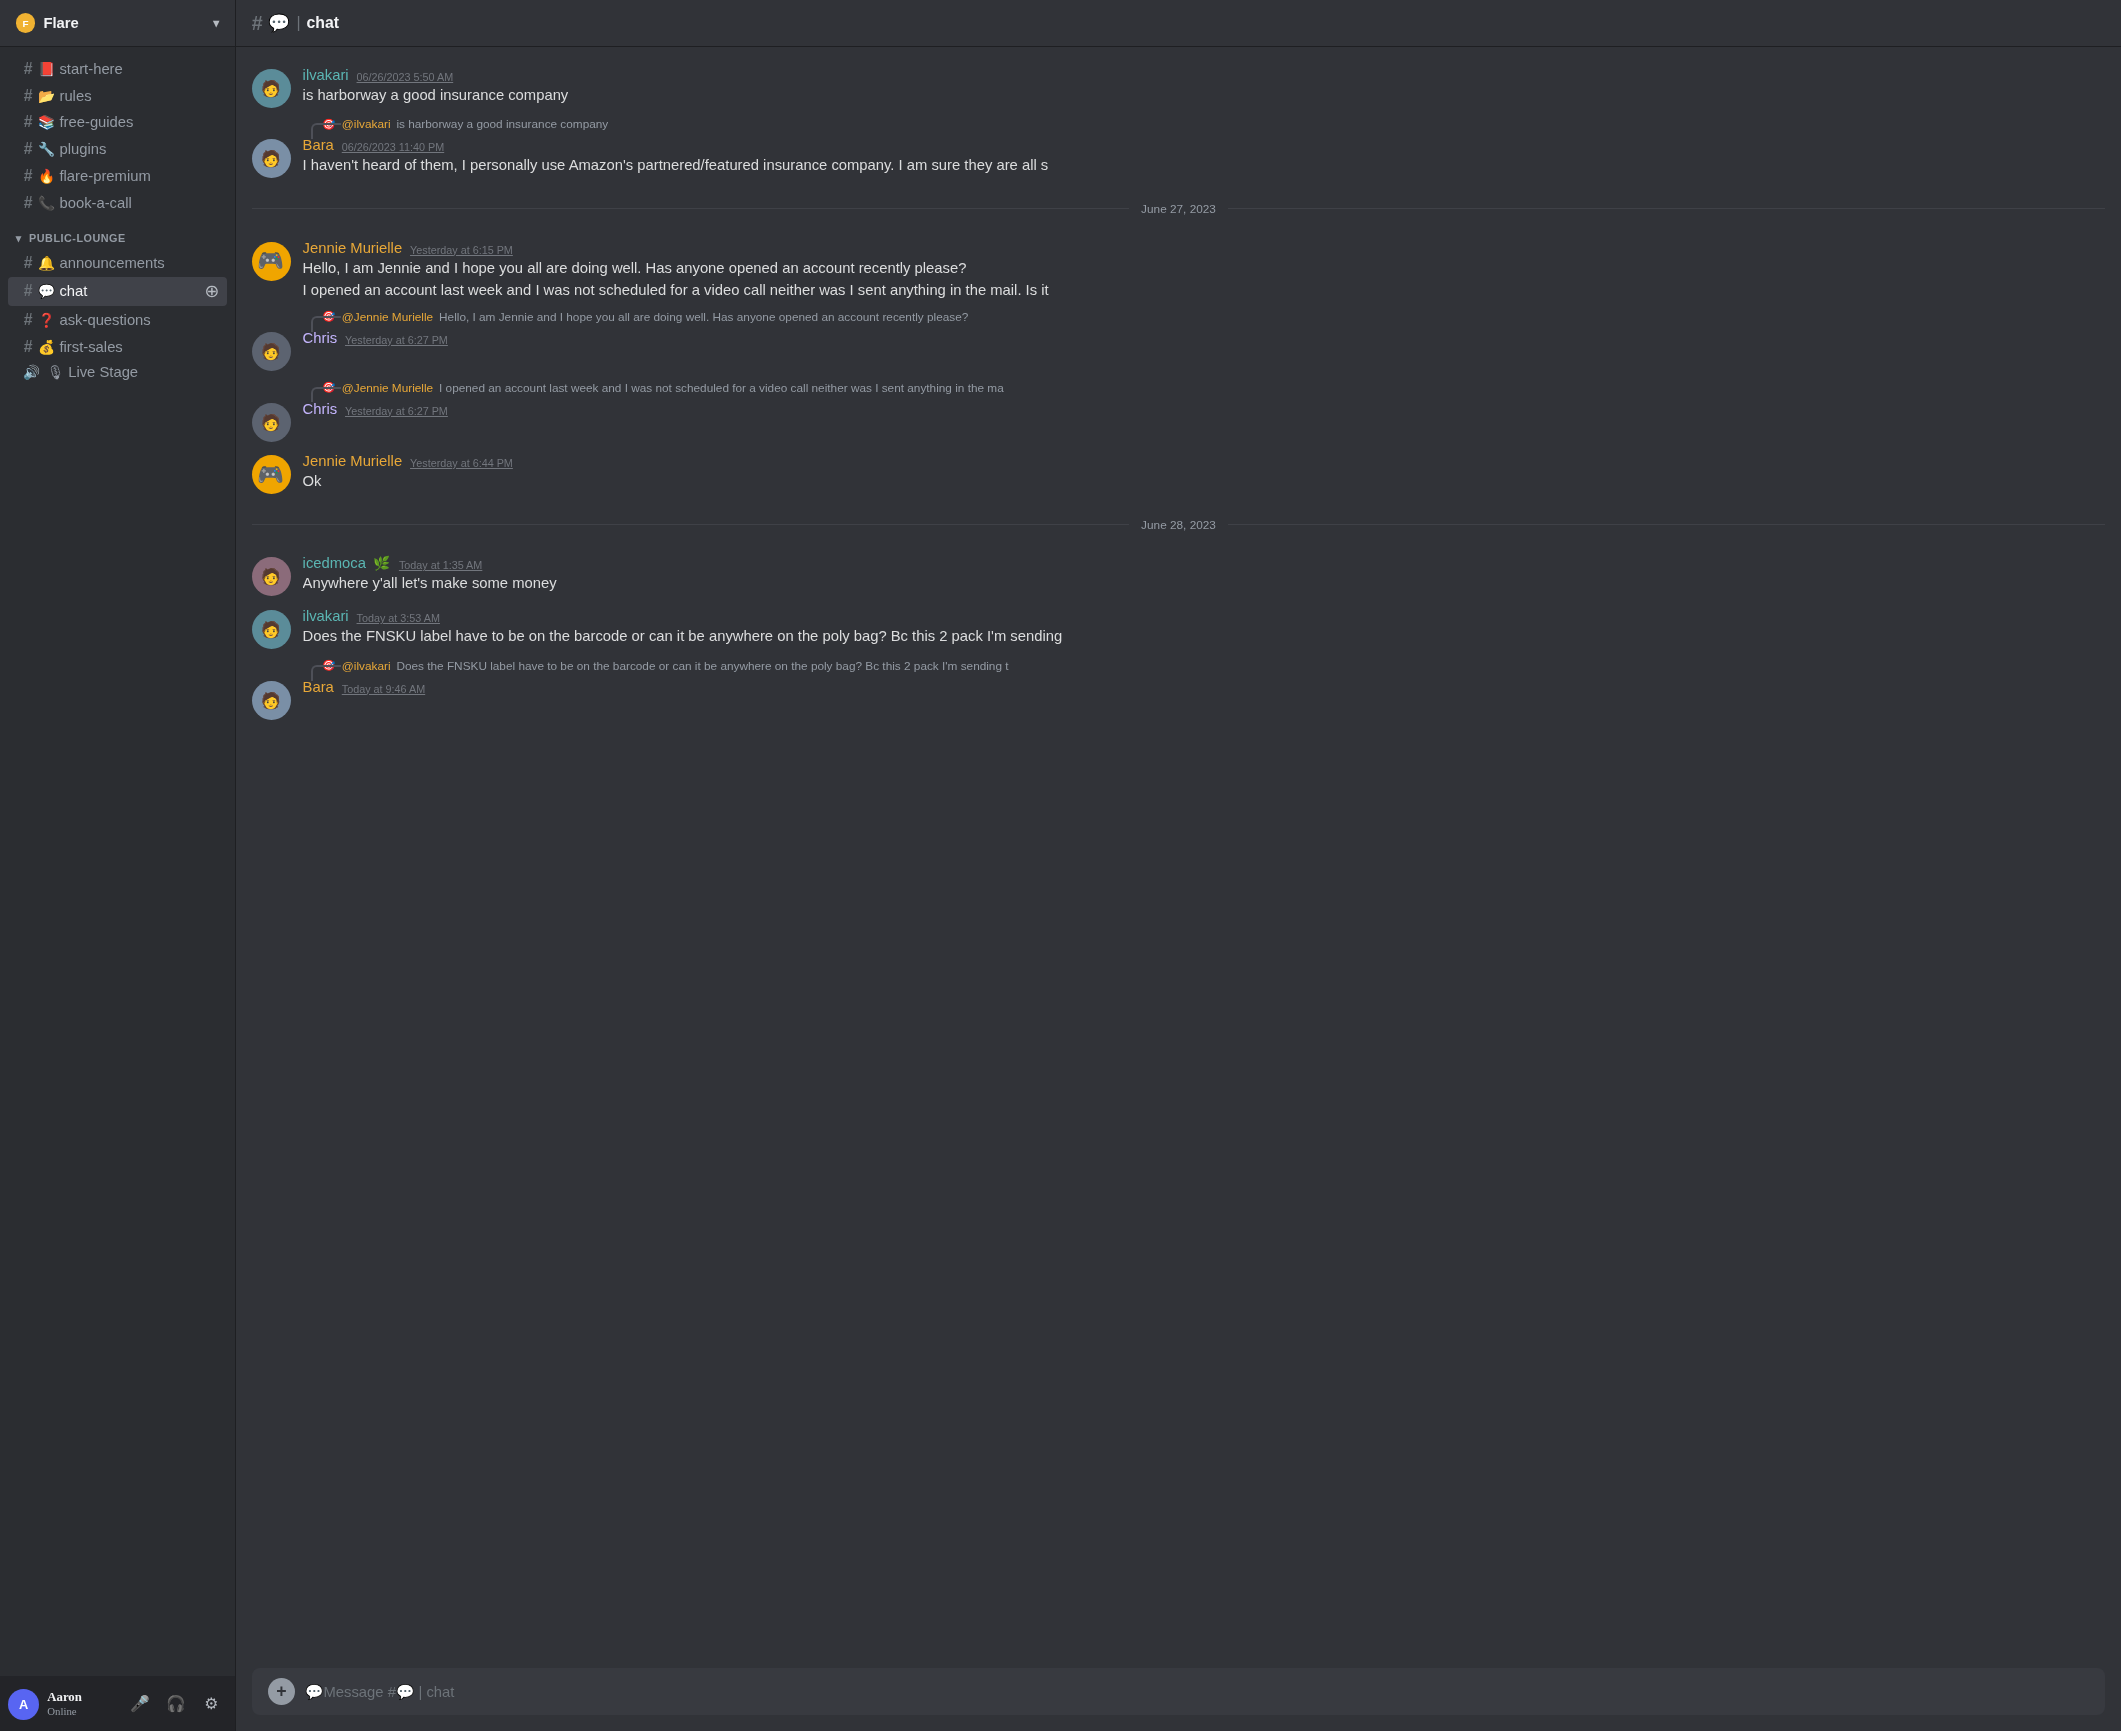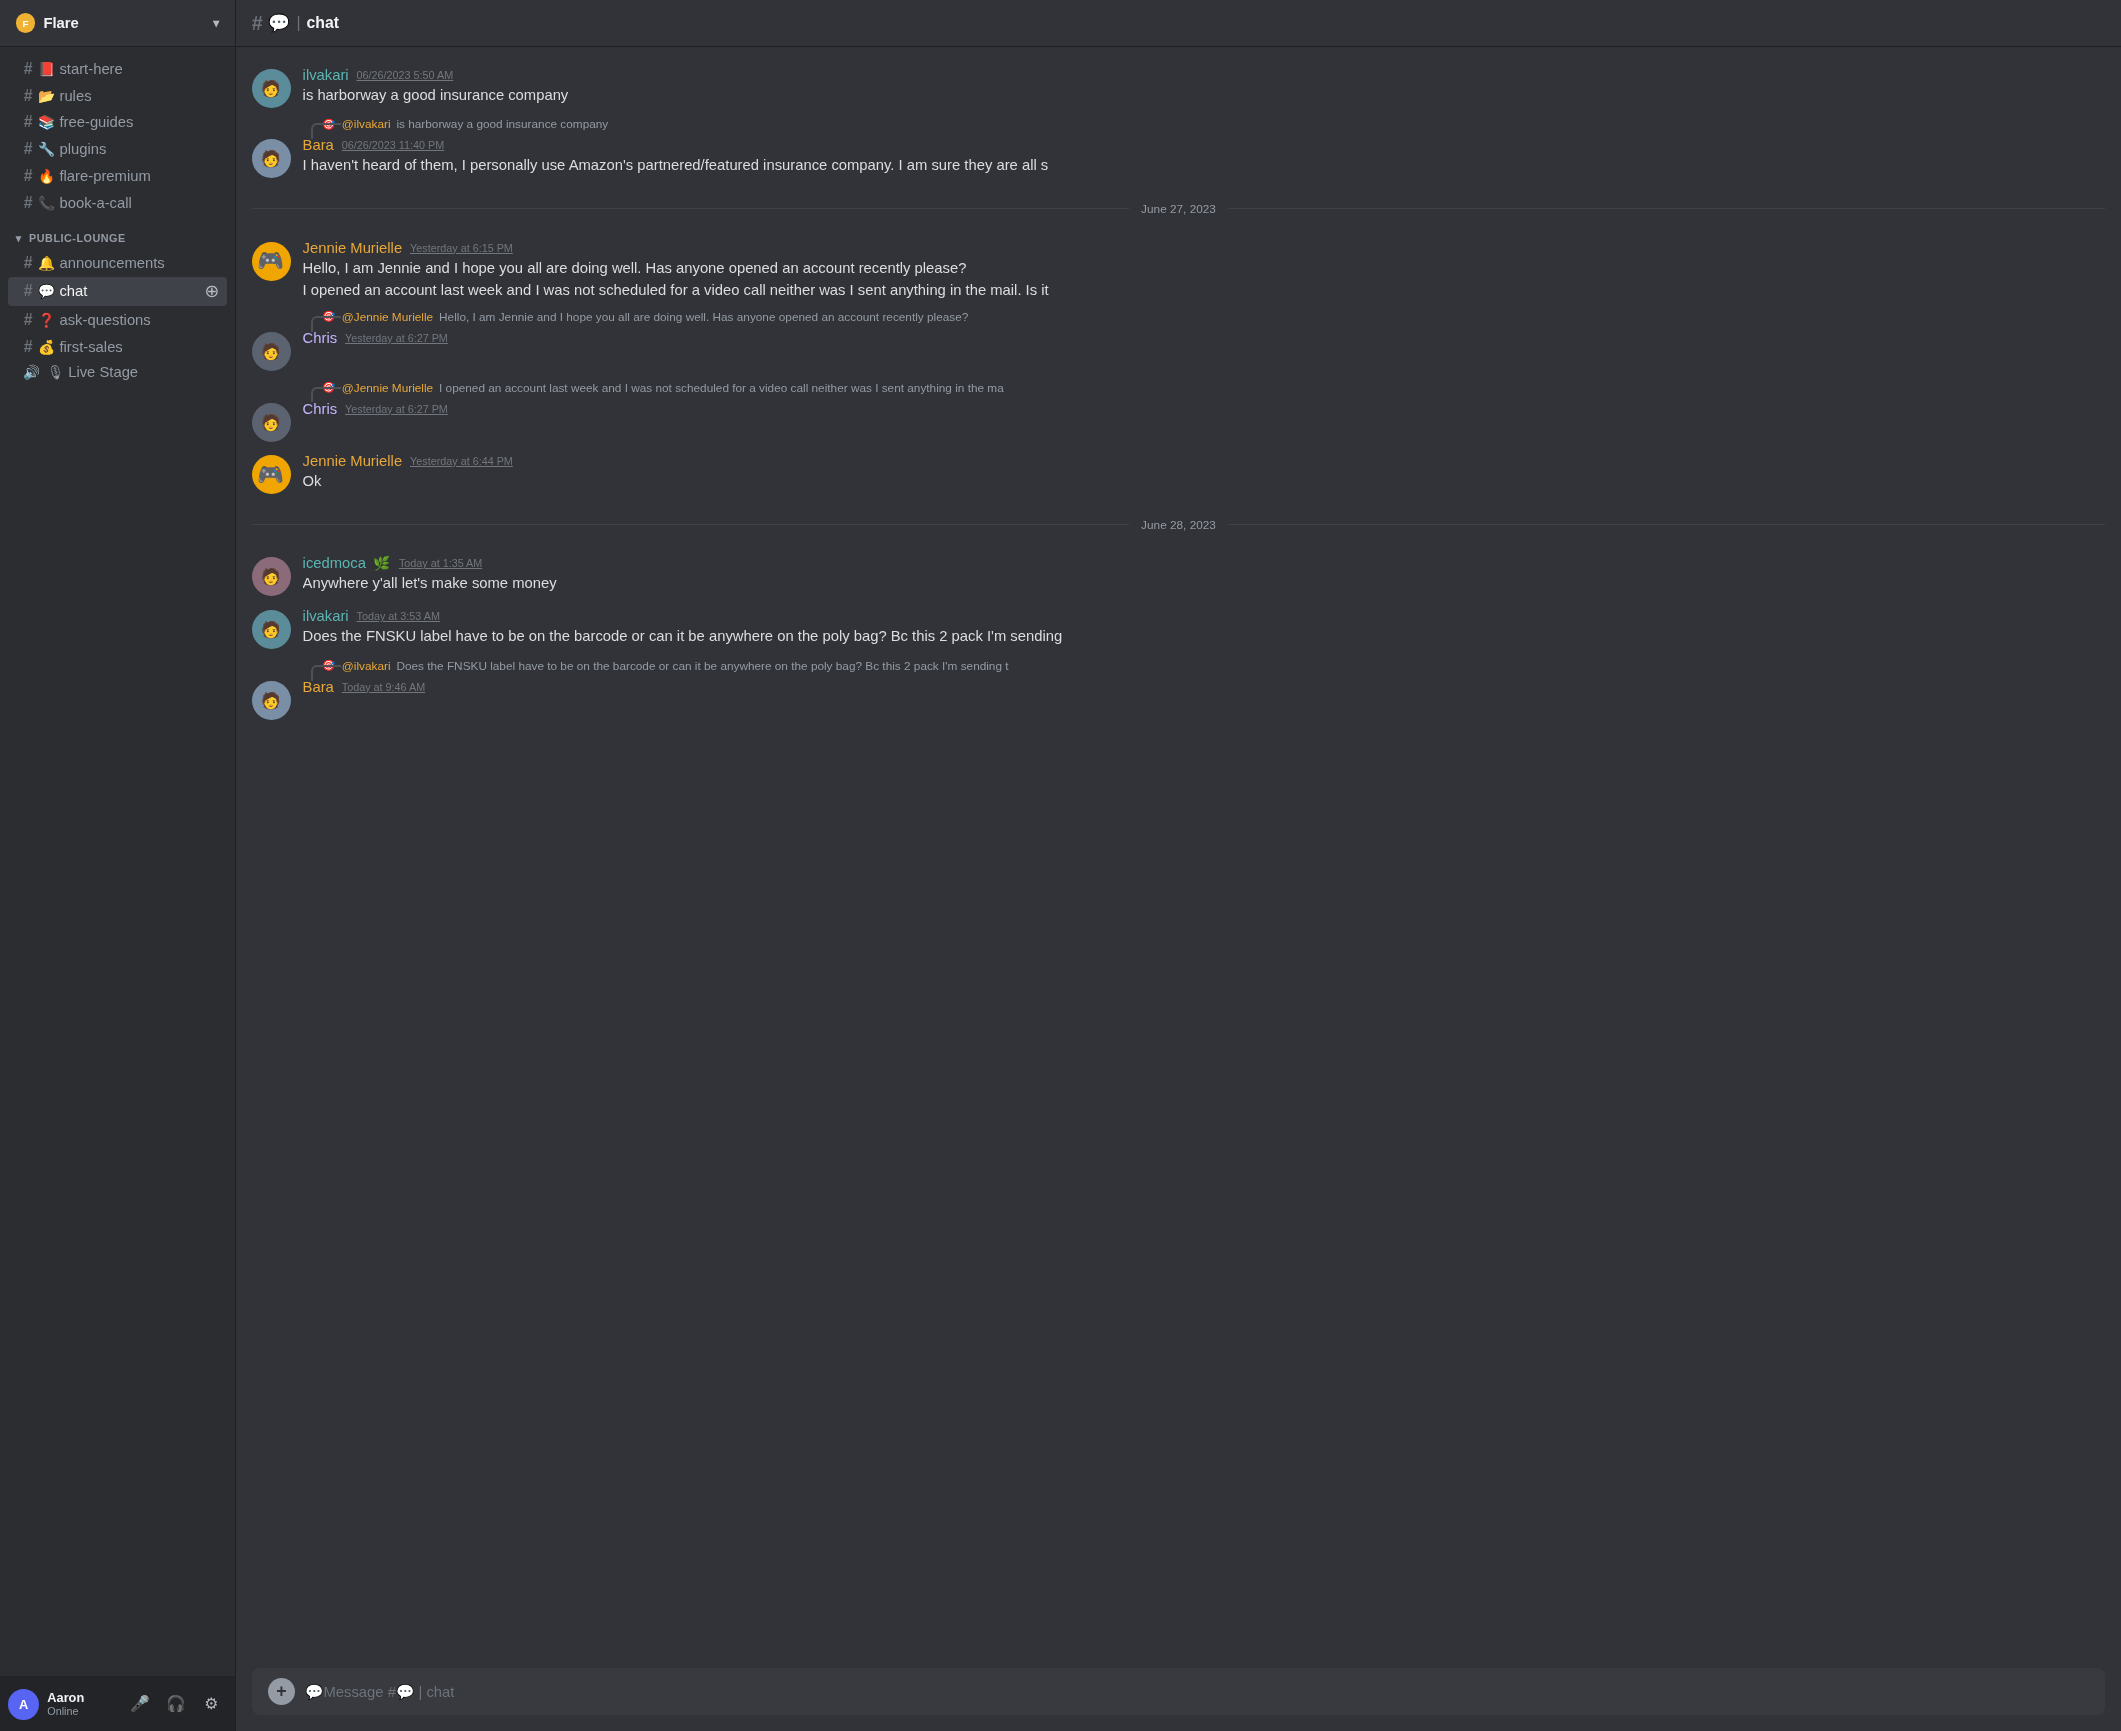--- a/index.html
+++ b/index.html
@@ -105,20 +105,21 @@
     .user-area {
       height: 55px;
       background: #232428;
       display: flex;
       align-items: center;
       padding: 0 7.9px;
     }
 
     .user-info {
       flex: 1;
+      font-family: Liberation Serif, serif;
     }
 
     .user-name {
       font-size: 12.8px;
       font-weight: 600;
       color: #f2f3f5;
     }
 
     .user-status {
       font-size: 10.8px;
@@ -238,21 +239,21 @@
       background: #f0a500;
     }
 
     .message-content {
       flex: 1;
       min-width: 0;
     }
 
     .message-header {
       display: flex;
-      align-items: center;
+      align-items: flex-end;
       margin-bottom: 2px;
       gap: 7.9px;
     }
 
     .message-author {
       font-weight: 500;
       font-size: 14.8px;
     }
 
     .message-author.orange { color: #e8a838; }

